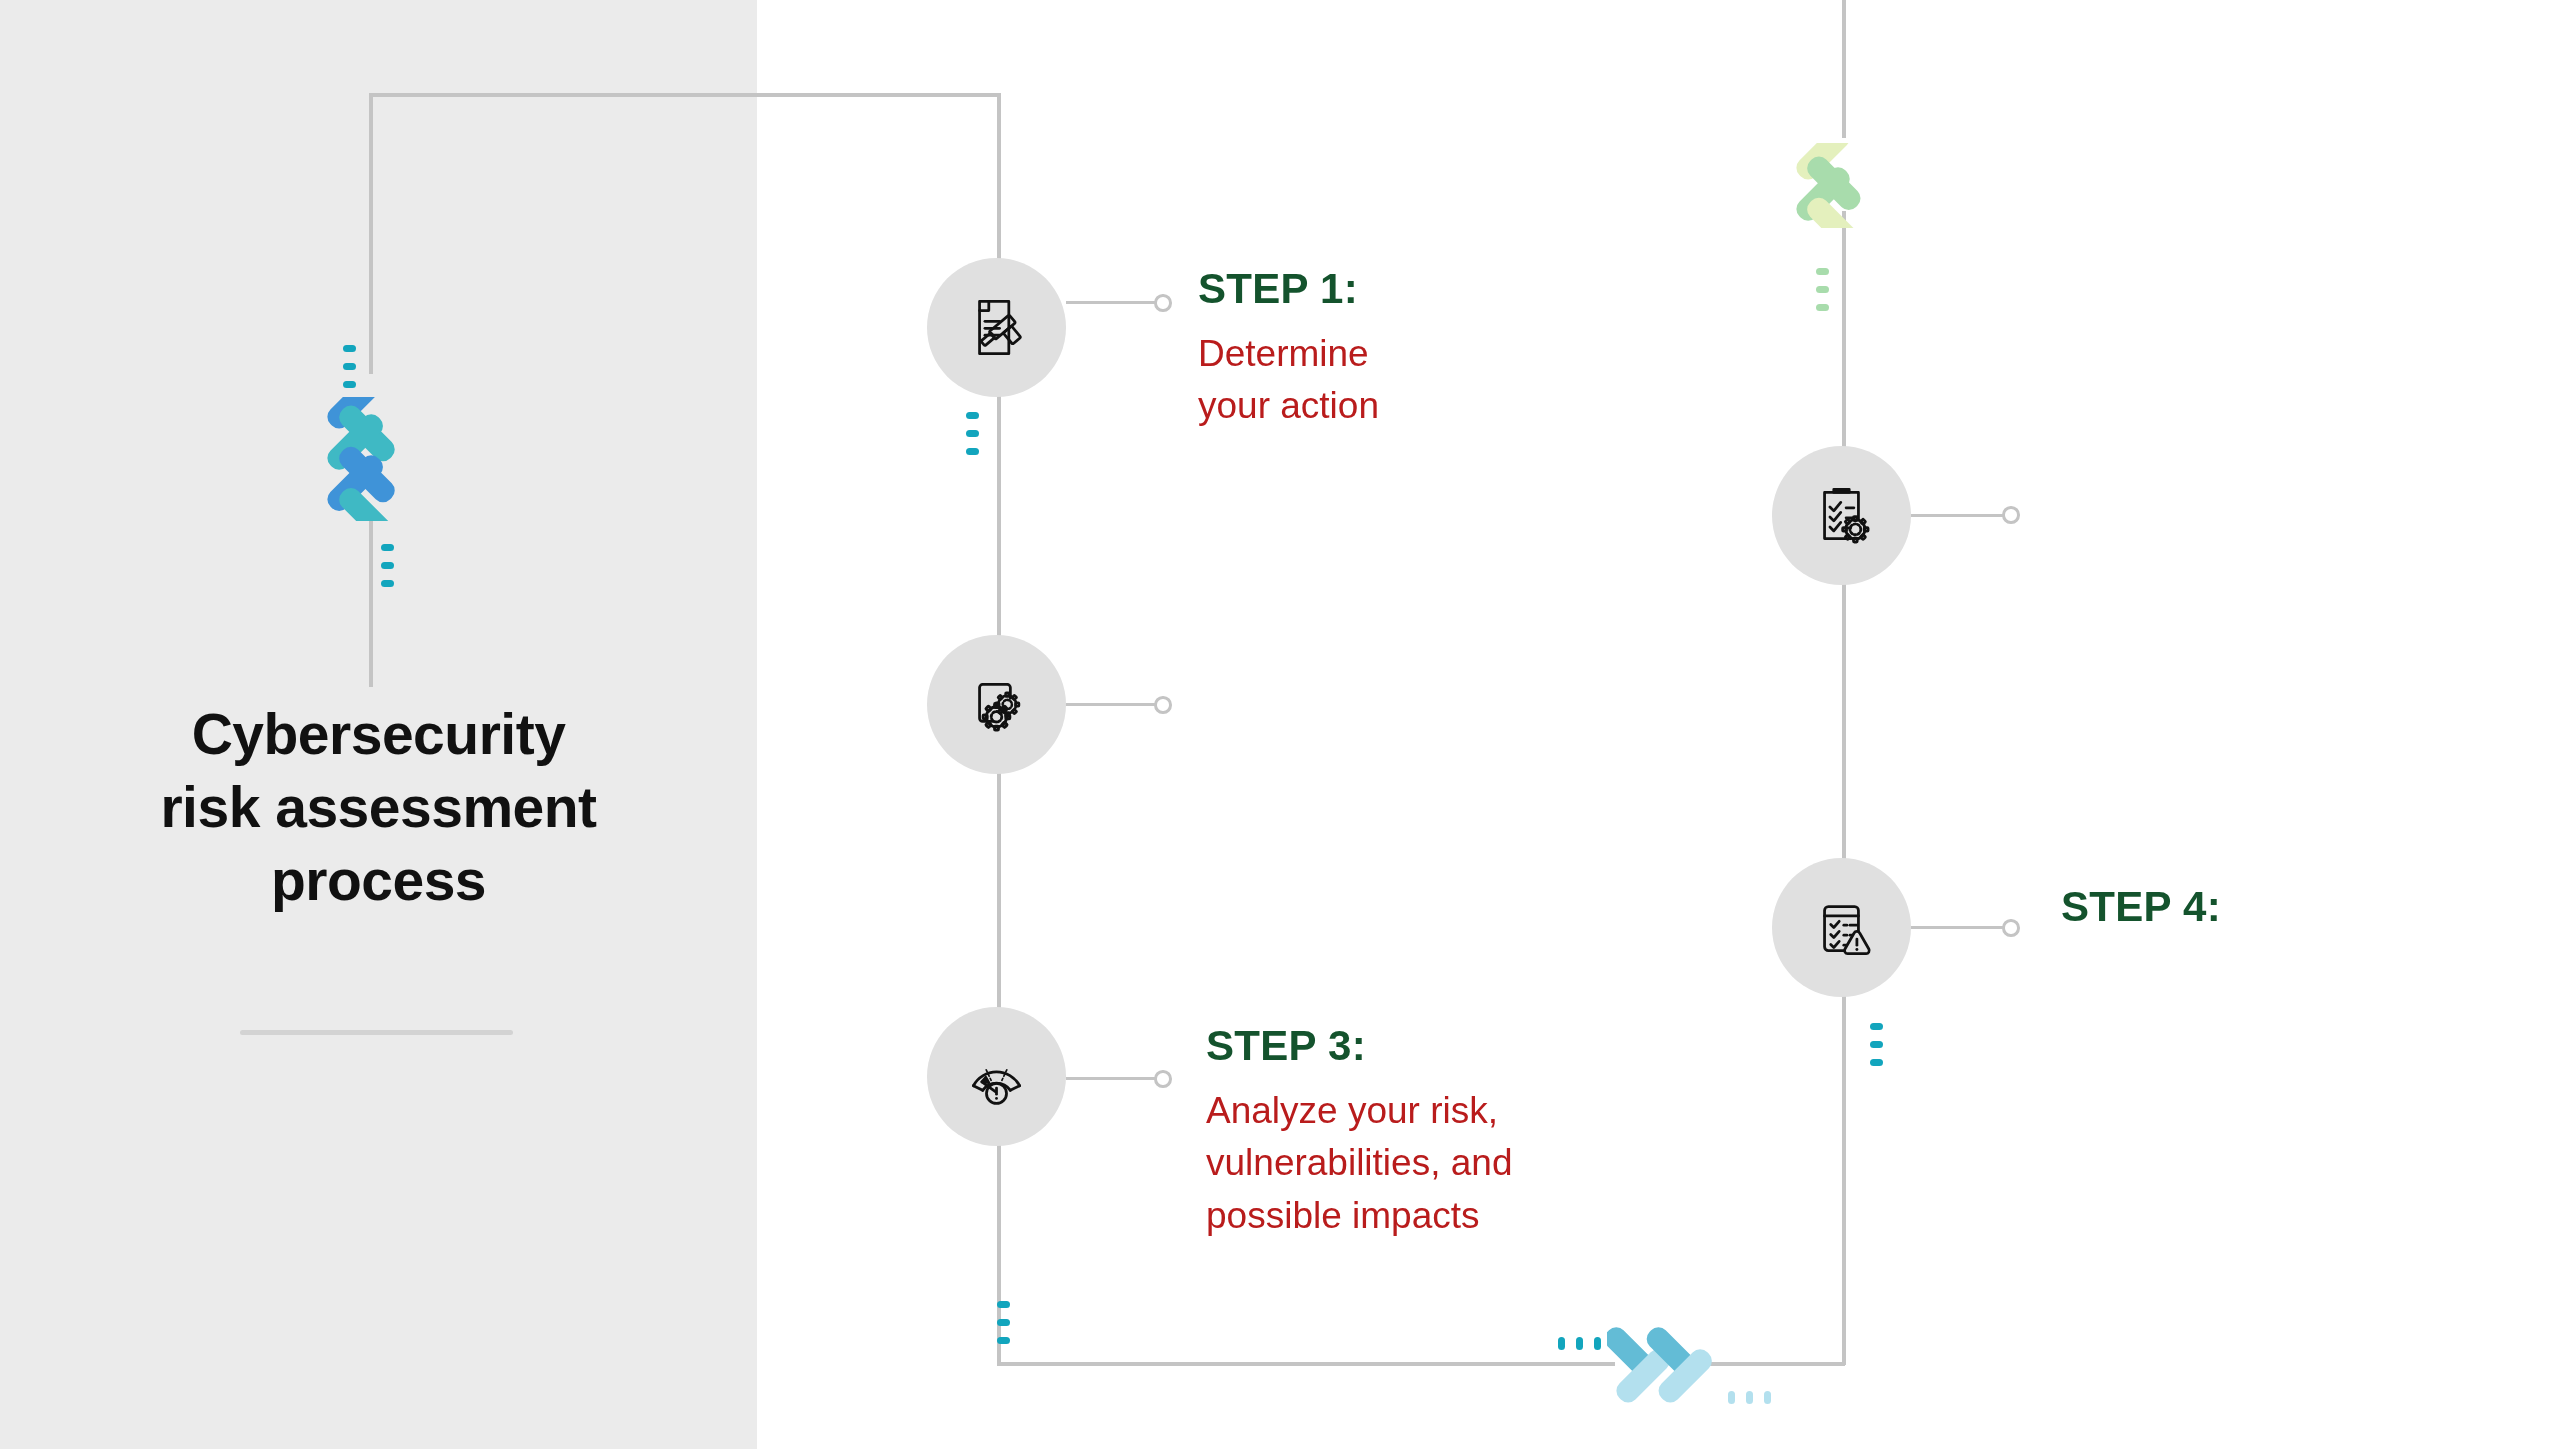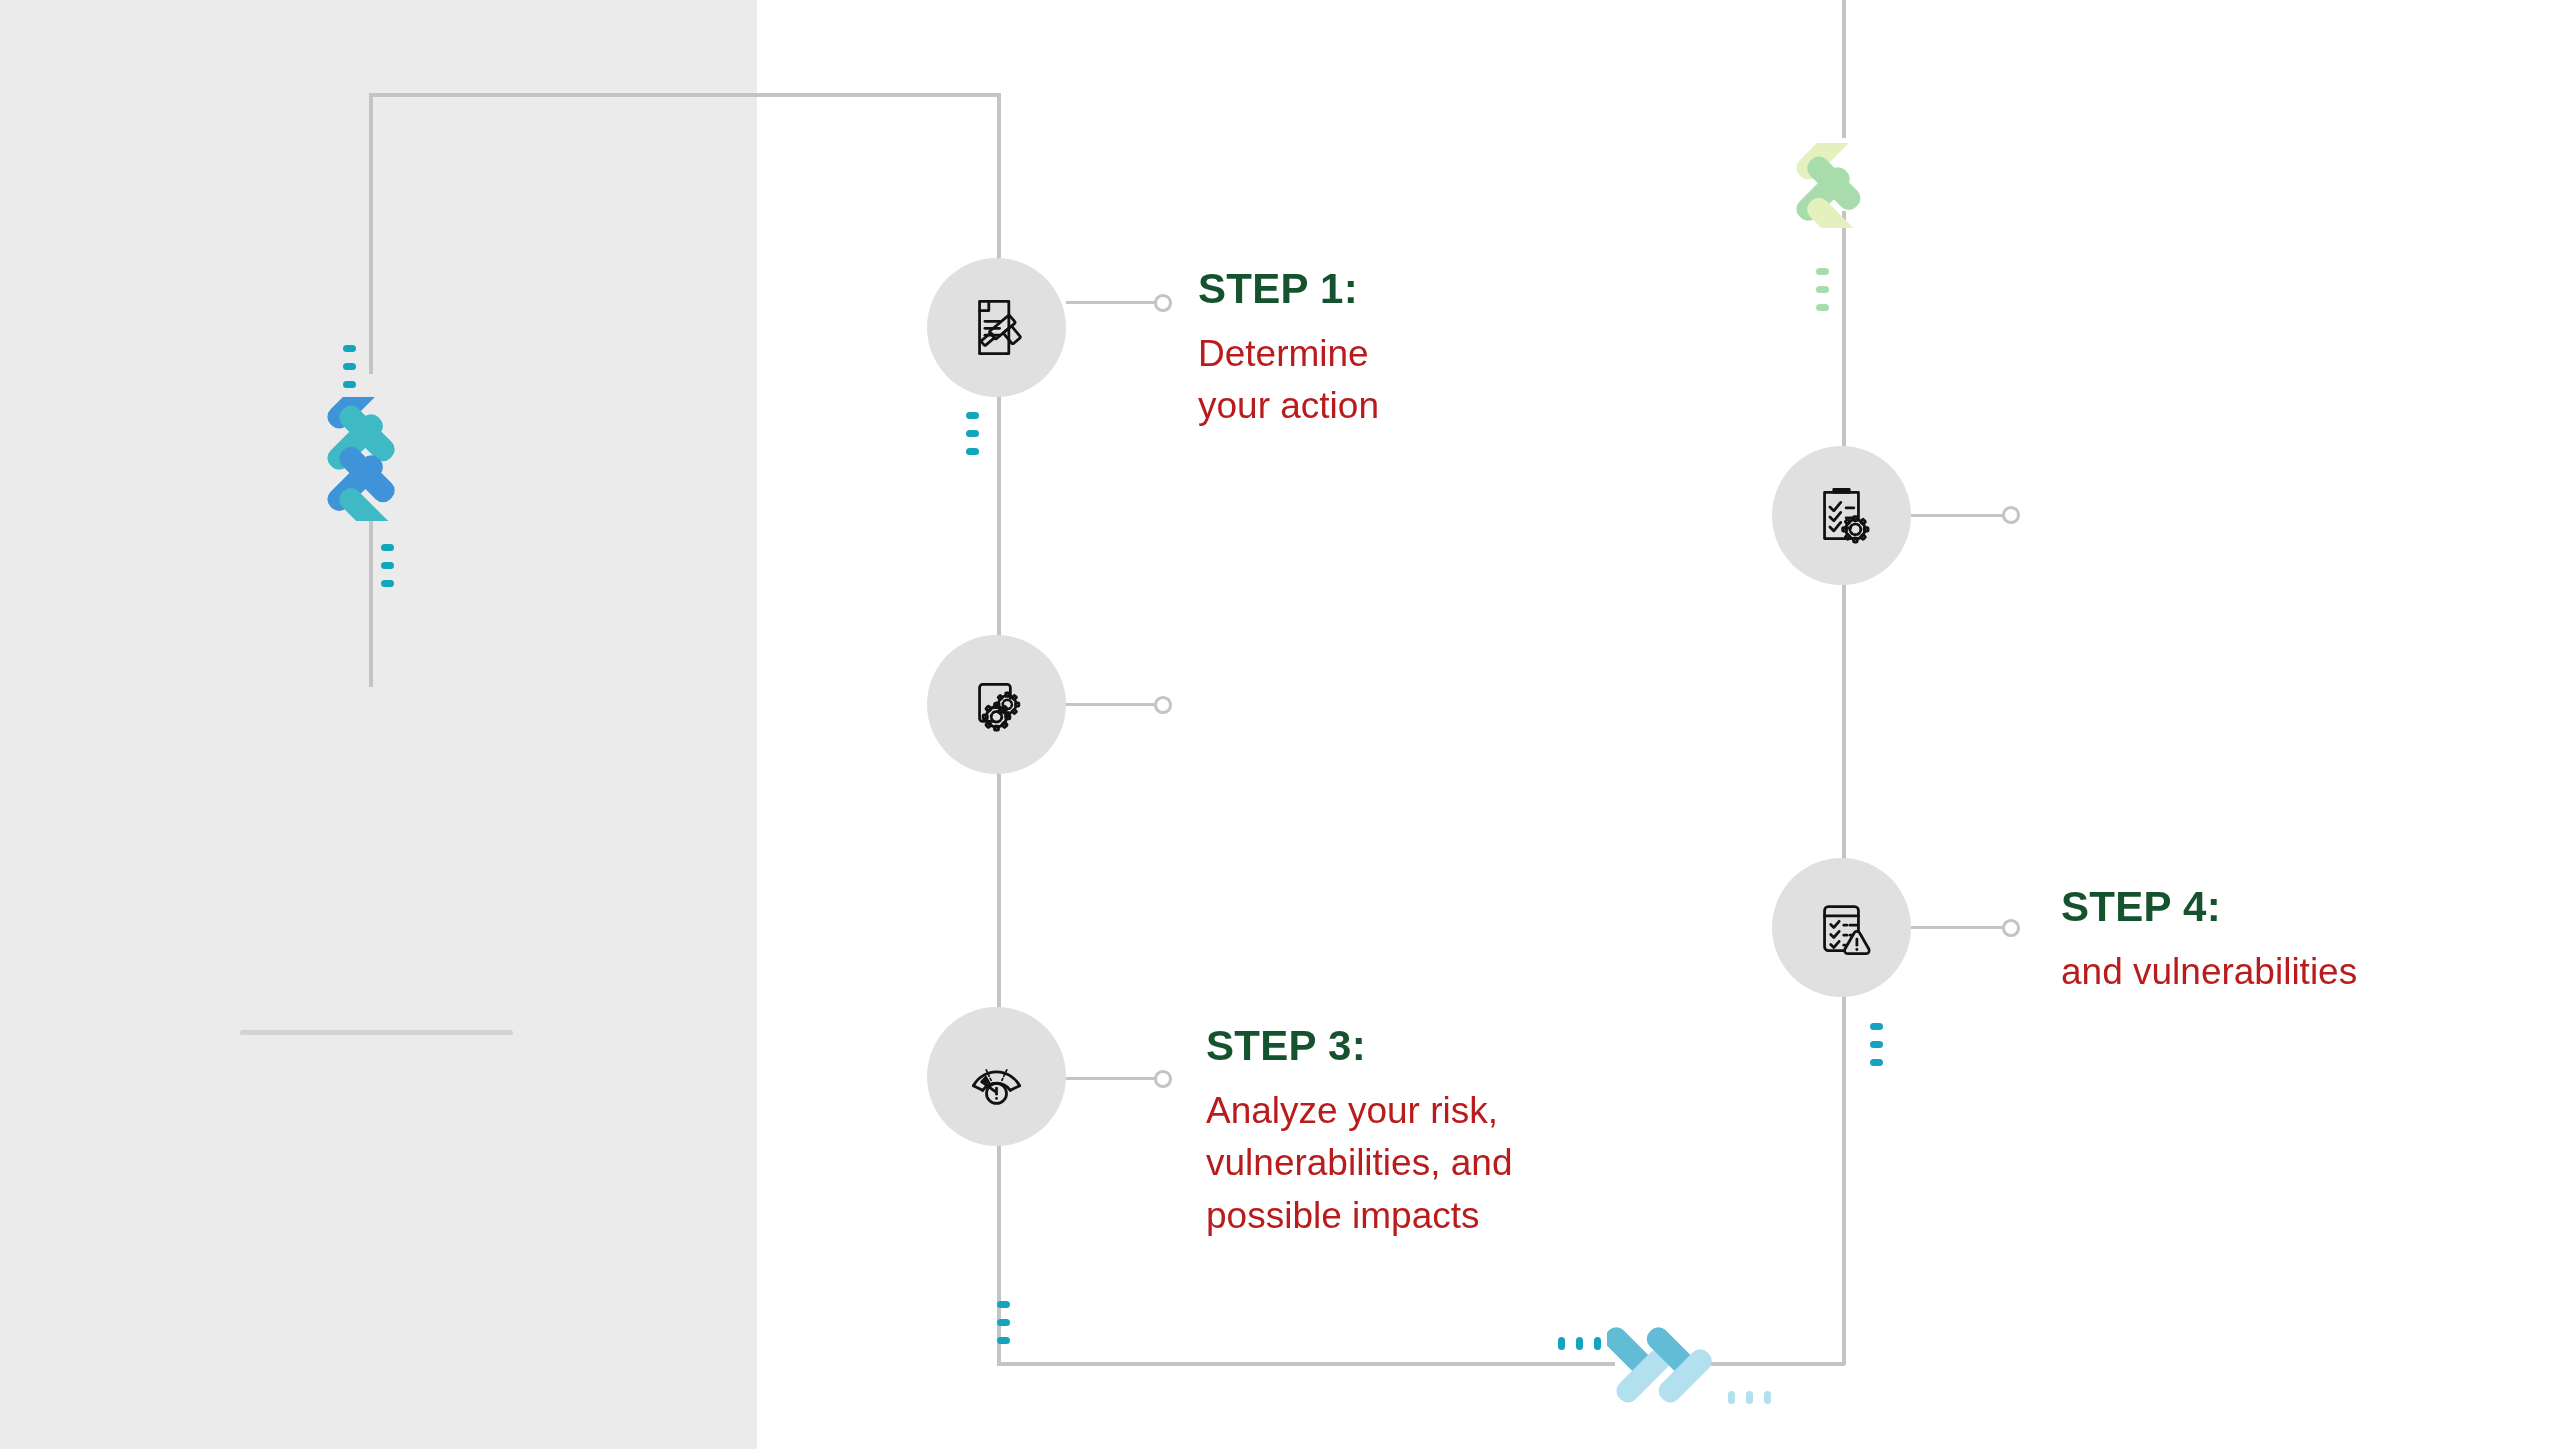--- a/index.html
+++ b/index.html
@@ -129,20 +129,25 @@
     margin-right: 11.3px;
   }
 </style>
 </head>
 <body>
 
 <div id="canvas">
 
   <div id="left-panel"></div>
 
+  <div id="title-block">
+    <div class="tline">Cybersecurity</div>
+    <div class="tline">risk assessment</div>
+    <div class="tline">process</div>
+  </div>
   <div id="title-divider"></div>
 
   <div class="vline" style="left:369px; top:93px; height:281px;"></div>
 
   <div class="vline" style="left:369px; top:520px; height:167px;"></div>
 
   <div class="hline" style="left:369px; top:93px; width:631px;"></div>
 
   <div class="vline" style="left:997px; top:93px; height:1273px;"></div>
 
@@ -374,17 +379,16 @@
         <path d="M70 55 a4 4 0 0 1 3.6 2.1 L85.5 78 a4 4 0 0 1 -3.5 6 H58 a4 4 0 0 1 -3.5 -6 L66.4 57.1 A4 4 0 0 1 70 55 Z" fill="#e0e0e0"></path>
         <path d="M70 65 V73"></path>
         <circle cx="70" cy="78.5" r="1.9" fill="#111" stroke="none"></circle>
       </svg>
     </span>
   </div>
   <div class="leader" style="left:1911px; top:926px; width:95px;"></div>
   <div class="leader-dot" style="left:2002px; top:919px;"></div>
   <div class="step-text" style="left:2061px; top:886px;">
     <p class="step-label">STEP 4:</p>
-    <p class="step-desc">and vulnerabilities</p>
   </div>
 
 </div>
 
 
 </body></html>

